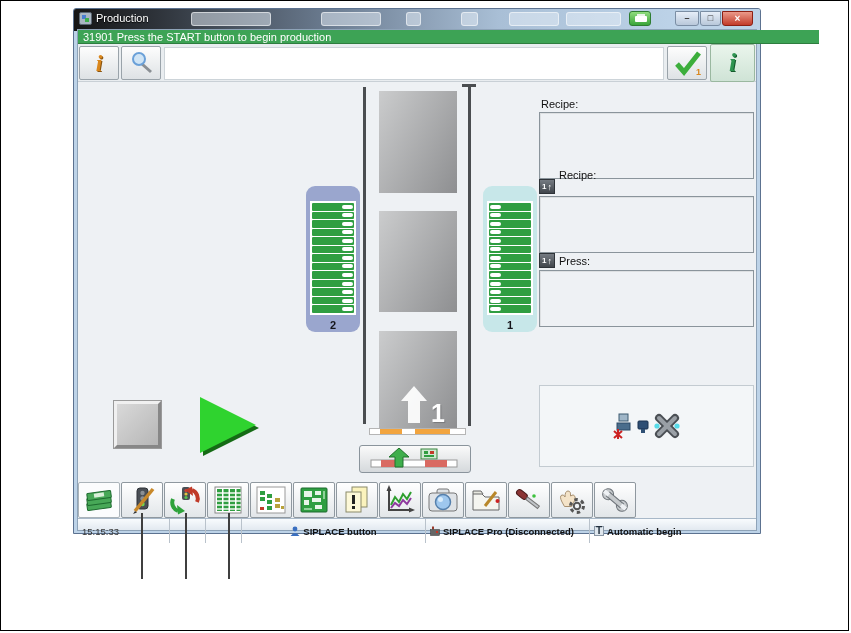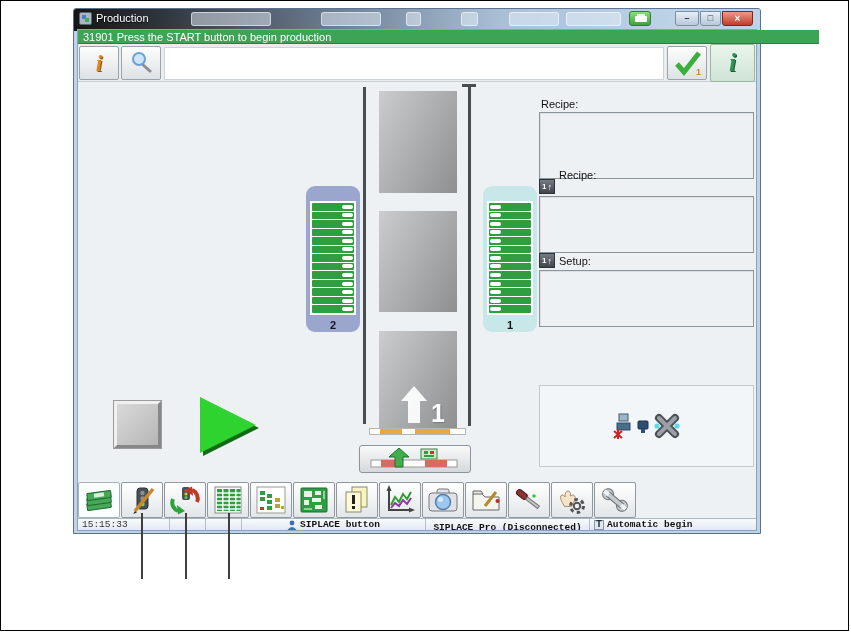--- a/index.html
+++ b/index.html
@@ -109,26 +109,26 @@
           background:linear-gradient(#ffffff,#e2e6e9); cursor:pointer;
           display:flex; align-items:center; justify-content:center; }
   .bbtn.active { background:#fbfcfd; border-color:#aab3b9; }
   .brand { position:absolute; left:600px; top:456px; width:78px; height:30px; line-height:30px;
            text-align:center; font-size:16px; color:#1a1a1a; }
 
   
   .statusbar { position:absolute; left:0; top:488px; width:678px; height:12px;
                background:linear-gradient(#f8fbfd,#e2e9f0); border-top:1px solid #a8b8c8;
                display:flex; font-size:9.5px; }
-  .scell { border-right:1px solid #b9c2cb; display:flex; align-items:center; padding:0 4px; gap:3px;
-           font-weight:bold; color:#111; white-space:nowrap; overflow:hidden;font-family:Liberation Mono, monospace; }
+  .scell { border-right:1px solid #b9c2cb; display:flex; align-items:center; padding:12px 4px; gap:3px;
+           font-weight:bold; color:#111; white-space:nowrap; overflow:hidden; }
   .scell.time { width:92px; font-weight:normal; color:#333; }
   .scell.e1 { width:36px; } .scell.e2 { width:36px; }
   .scell.service { width:184px; justify-content:center; }
-  .scell.conn { width:164px;flex-direction:column; }
+  .scell.conn { width:164px; }
   .scell.mode { flex:1; border-right:none; }
   .mode-glyph { font-weight:bold; font-size:10px; color:#22303e; border:1px solid #8a97a5;
                 background:#dfe7ee; line-height:8px; padding:0 1px; }
 
   
   .callout { position:absolute; width:2px; height:66px; top:512px; background:#3f3f3f; }
 </style>
 </head>
 <body>
 
@@ -259,21 +259,21 @@
         <span>1</span>
           <span class="up">↑</span>
       </div>
       <div class="plabel" style="left:481px;top:139px;">Recipe:</div>
       <div class="pbox" style="top:166px;height:57px;"></div>
 
       <div class="tag" style="left:461px;top:223px;">
         <span>1</span>
           <span class="up">↑</span>
       </div>
-      <div class="plabel" style="left:481px;top:225px;">Setup:</div>
+      <div class="plabel" style="left:481px;top:225px;">Press:</div>
       <div class="pbox" style="top:240px;height:57px;"></div>
 
       <div class="lowerbox">
         <svg width="20" height="26" viewBox="0 0 20 26">
           <rect x="6" y="1" width="9" height="7" fill="#9fb6c8" stroke="#3c5a70"></rect>
           <rect x="4" y="10" width="13" height="7" fill="#4a6d8c" stroke="#2c4a66"></rect>
           <g stroke="#cc2222" stroke-width="2">
             <line x1="1" y1="18" x2="9" y2="25"></line>
               <line x1="9" y1="18" x2="1" y2="25"></line>
               <line x1="5" y1="16" x2="5" y2="26"></line>

